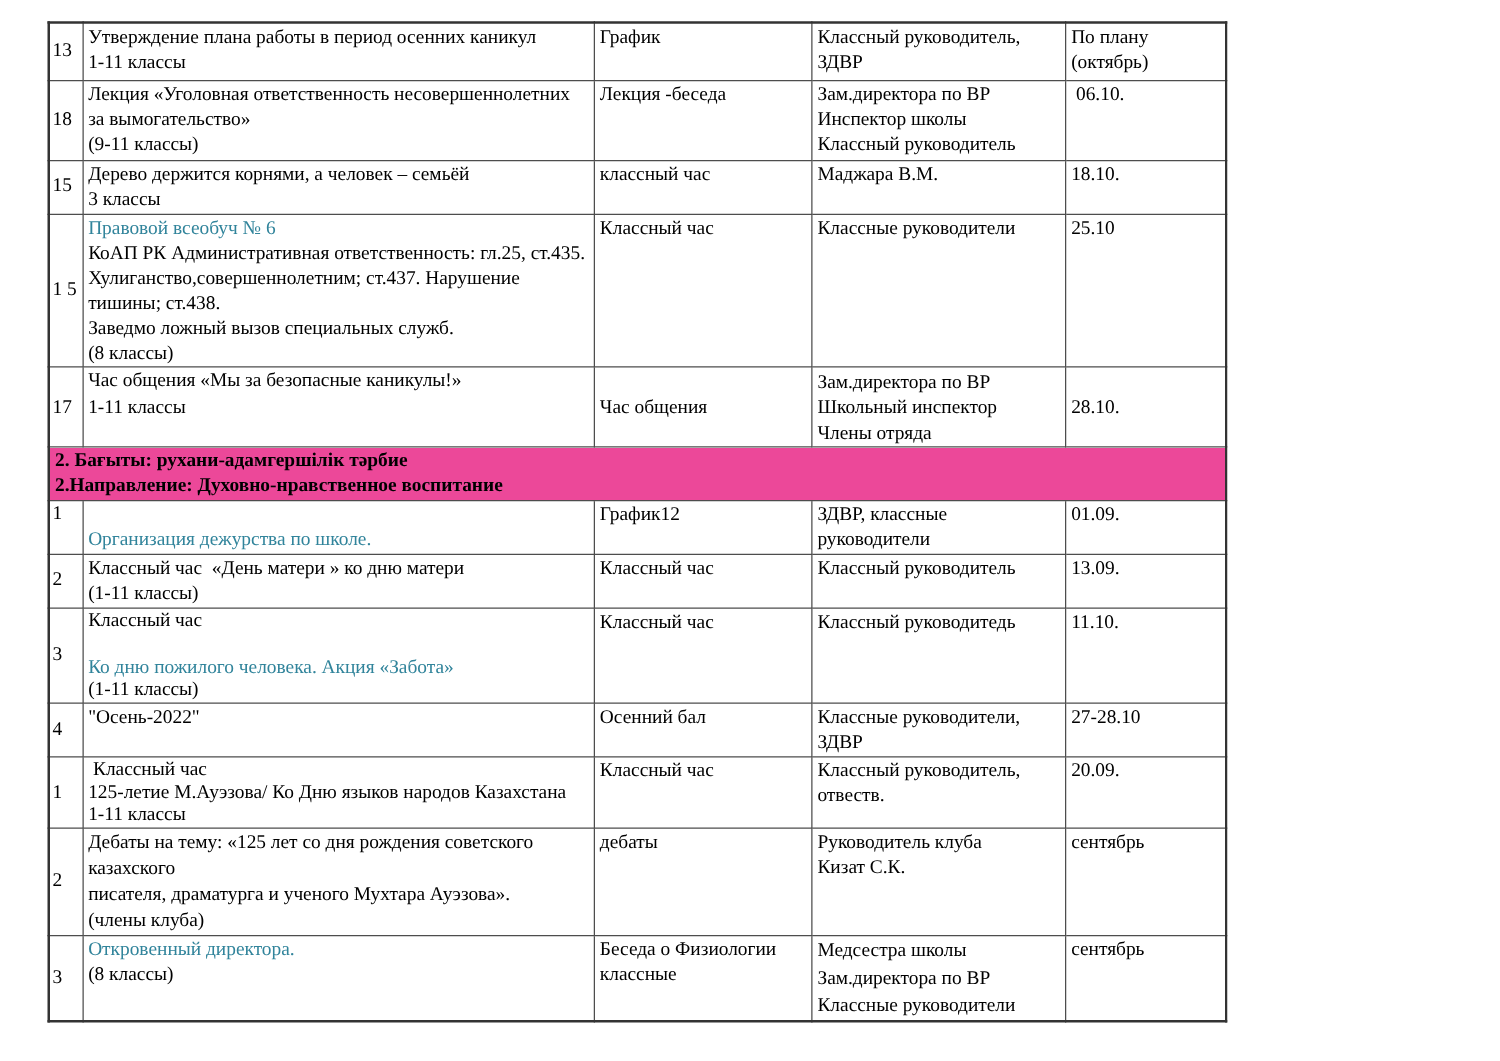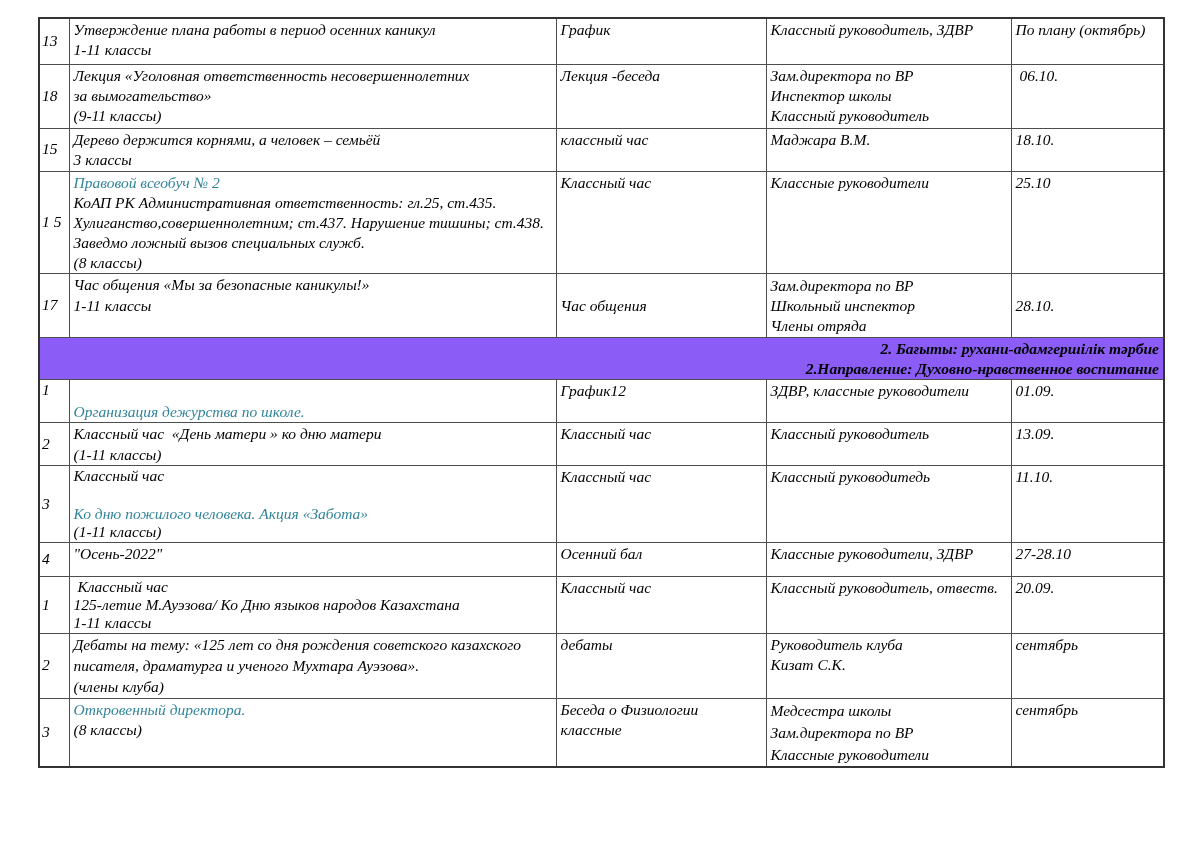--- a/index.html
+++ b/index.html
@@ -1,40 +1,40 @@
 <!DOCTYPE html>
 <html><head>
 <meta charset="utf-8">
 <style>
   html,body{margin:0;padding:0;}
   body{
     width:1200px;height:849px;background:#ffffff;
     font-family:"Liberation Serif", serif;color:#000;
   }
-  .sheet{position:relative;width:1200px;height:849px;overflow:hidden;background:#ffffff;font-style:italic;}
+  .sheet{position:relative;width:982px;height:849px;overflow:hidden;background:#ffffff;}
   table.plan{
     position:absolute;left:38px;top:17px;
     border-collapse:collapse;table-layout:fixed;
     border:2px solid #333333;
   }
   td{
     border:1px solid #4d4d4d;
     vertical-align:top;
     padding:1px 4px 0 4px;
     font-size:15.5px;
     line-height:1.32;
     overflow:hidden;
   }
   td.num{
     vertical-align:middle;
     padding:0 1px 0 2px;
   }
   td.section{
-    background:#8b5cf6;
-    text-align:right;
+    background:#ec4899;
+    text-align:left;
     font-weight:bold;
     vertical-align:middle;
     font-size:15.5px;
     line-height:1.3;
   }
   .line{white-space:pre-wrap;}
   .teal{color:#31849b;}
 </style>
 </head>
 <body>
@@ -96,21 +96,21 @@
           <td>
             <div class="line">Маджара В.М.</div>
           </td>
           <td>
             <div class="line">18.10.</div>
           </td>
         </tr>
         <tr style="height: 102px;">
           <td class="num">1 5</td>
           <td style="line-height: 1.3;">
-            <div class="line teal">Правовой всеобуч № 2</div>
+            <div class="line teal">Правовой всеобуч № 6</div>
             <div class="line">КоАП РК Административная ответственность: гл.25, ст.435.</div>
             <div class="line">Хулиганство,совершеннолетним; ст.437. Нарушение тишины; ст.438.</div>
             <div class="line">Заведмо ложный вызов специальных служб.</div>
             <div class="line">(8 классы)</div>
           </td>
           <td>
             <div class="line">Классный час</div>
           </td>
           <td>
             <div class="line">Классные руководители</div>

